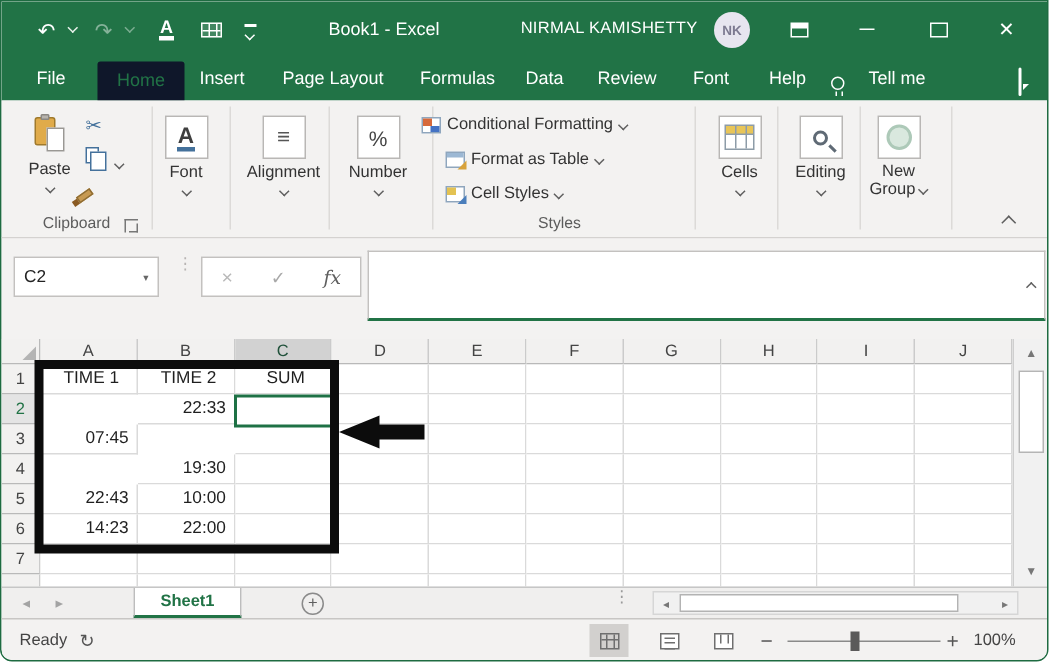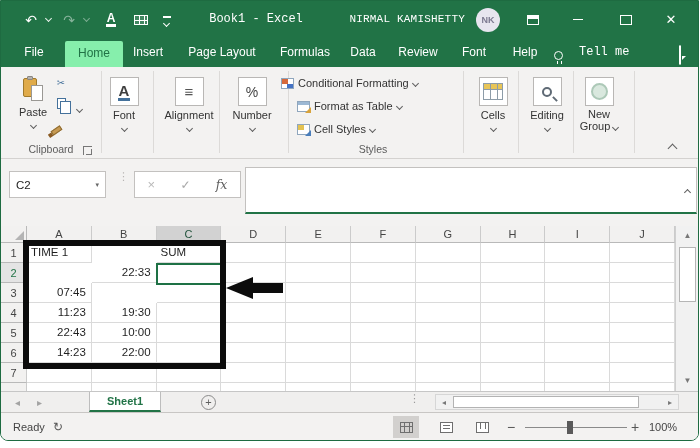--- a/index.html
+++ b/index.html
@@ -1,18 +1,18 @@
 <!DOCTYPE html>
 <html><head>
 <meta charset="utf-8">
 <style>
   html,body{margin:0;padding:0;background:#fff;width:700px;height:448px;overflow:hidden;
     font-family:"Liberation Sans",sans-serif;-webkit-font-smoothing:antialiased;}
   *{box-sizing:border-box;}
-  .abs{position:absolute;font-family:Liberation Mono, monospace;}
+  .abs{position:absolute;}
   #window{position:absolute;left:0;top:0;width:699px;height:441px;border:1px solid #1e6b41;
     border-radius:0 0 8px 8px;overflow:hidden;background:#fff;}
 
   
   #titlebar{position:absolute;left:0;top:0;width:100%;height:37px;background:#217346;color:#fff;}
   .qat-item{position:absolute;top:0;height:37px;display:flex;align-items:center;justify-content:center;color:#fff;}
   .wchev{display:inline-block;width:5px;height:5px;border-right:1px solid #e9f2ec;border-bottom:1px solid #e9f2ec;transform:rotate(45deg);margin-top:-3px;}
   .title-text{font-size:12px;color:#fff;}
   .uname{font-size:11px;color:#fff;letter-spacing:.2px;}
   #avatar{position:absolute;left:475px;top:7px;width:24px;height:24px;border-radius:50%;background:#e7e5ef;
@@ -24,21 +24,21 @@
   .grid-ico::before{content:"";position:absolute;left:0;right:0;top:4px;border-top:1px solid #fff;}
   .grid-ico::after{content:"";position:absolute;top:0;bottom:0;left:4px;width:4px;border-left:1px solid #fff;border-right:1px solid #fff;}
   .qat-dd{width:10px;height:10px;position:relative;}
   .qat-dd::before{content:"";position:absolute;left:1px;right:1px;top:1px;border-top:2px solid #fff;}
   .qat-dd::after{content:"";position:absolute;left:2px;top:6px;width:4px;height:4px;border-right:1px solid #fff;border-bottom:1px solid #fff;transform:rotate(45deg);}
 
   
   #tabrow{position:absolute;left:0;top:37px;width:100%;height:29px;background:#217346;}
   .rtab{position:absolute;top:0;height:29px;line-height:29px;transform:translateX(-50%);
     color:#fff;font-size:12px;white-space:nowrap;padding:0 4px;}
-  .rtab.active{background:#86efac;color:#217346;height:26px;top:3px;line-height:25px;padding:0 13px;border-radius:2px 2px 0 0;}
+  .rtab.active{background:#0f172a;color:#217346;height:26px;top:3px;line-height:25px;padding:0 13px;border-radius:2px 2px 0 0;}
   .bulb{display:inline-block;width:9px;height:9px;border:1px solid #fff;border-radius:50%;position:relative;}
   .bulb::after{content:"";position:absolute;left:2px;top:9px;width:3px;height:3px;border-left:1px solid #fff;border-right:1px solid #fff;}
   .cmt{width:14px;height:11px;border:1px solid #fff;border-radius:2px;position:relative;}
   .cmt::after{content:"";position:absolute;left:2px;top:10px;border-left:4px solid #fff;border-bottom:4px solid transparent;}
 
   
   #ribbon{position:absolute;left:0;top:66px;width:100%;height:92px;background:#f3f2f1;border-bottom:1px solid #d4d2d0;font-size:11px;color:#333;}
   .rsep{position:absolute;top:4px;height:82px;width:1px;background:#dcdad8;}
   .bigbtn{position:absolute;text-align:center;color:#333;}
   .bigbtn .ibox{width:29px;height:29px;margin:0 auto;background:#fff;border:1px solid #b9b7b5;display:flex;align-items:center;justify-content:center;}
@@ -89,21 +89,21 @@
   #fexpand{position:absolute;right:8px;top:22px;}
 
   
   #grid{position:absolute;left:0;top:225px;width:674px;height:165px;background:#fff;overflow:hidden;}
   .ghead{position:absolute;background:#f2f1f0;border-right:1px solid #cbcbcb;border-bottom:1px solid #b9b9b9;
     font-size:11px;color:#444;display:flex;align-items:center;justify-content:center;}
   .ghead.selcol{background:#d2d2d2;color:#21523b;}
   .ghead.selrow{background:#e4e4e4;color:#217346;}
   .gcell{position:absolute;background:#fff;border-right:1px solid #dadada;border-bottom:1px solid #dadada;
     font-size:11.5px;color:#1f1f1f;line-height:19px;white-space:nowrap;overflow:hidden;}
-  .gcell.hleft{padding-left:4px;text-align:left;}
+  .gcell.hleft{padding-left:4px;text-align:center;}
   .gcell.hright{padding-right:5px;text-align:right;}
   #corner{position:absolute;left:0;top:0;width:26px;height:17px;background:#f2f1f0;border-right:1px solid #b9b9b9;border-bottom:1px solid #b9b9b9;}
   #corner::after{content:"";position:absolute;right:2px;bottom:2px;border-left:9px solid transparent;border-bottom:9px solid #b4b4b4;}
   #selbox{position:absolute;left:155px;top:37px;width:66px;height:22px;border:2px solid #1e7145;background:#fff;z-index:3;}
   #annbox{position:absolute;left:22px;top:14px;width:203px;height:129px;border:6px solid #0c0c0c;z-index:4;}
   #annarrow{position:absolute;left:225px;top:50px;z-index:5;}
 
   
   #vscroll{position:absolute;left:674px;top:225px;width:24px;height:165px;background:#f1f1f1;border-left:1px solid #cfcfcf;}
   .sarrow{position:absolute;left:0;width:23px;height:18px;display:flex;align-items:center;justify-content:center;color:#777;font-size:8px;background:#f1f1f1;}
@@ -322,20 +322,21 @@
       <div class="ghead selcol" style="left: 155.6px; top: 0px; width: 64.8px; height: 17px;">C</div>
       <div class="ghead" style="left: 220.4px; top: 0px; width: 64.8px; height: 17px;">D</div>
       <div class="ghead" style="left: 285.2px; top: 0px; width: 64.8px; height: 17px;">E</div>
       <div class="ghead" style="left: 350px; top: 0px; width: 64.8px; height: 17px;">F</div>
       <div class="ghead" style="left: 414.8px; top: 0px; width: 64.8px; height: 17px;">G</div>
       <div class="ghead" style="left: 479.6px; top: 0px; width: 64.8px; height: 17px;">H</div>
       <div class="ghead" style="left: 544.4px; top: 0px; width: 64.8px; height: 17px;">I</div>
       <div class="ghead" style="left: 609.2px; top: 0px; width: 64.8px; height: 17px;">J</div>
       <div class="ghead" style="left: 0px; top: 17px; width: 26px; height: 20px;">1</div>
       <div class="gcell hleft" style="left: 26px; top: 17px; width: 64.8px; height: 20px;">TIME 1</div>
+      <div class="gcell hleft" style="left: 90.8px; top: 17px; width: 64.8px; height: 20px;">TIME 2</div>
       <div class="gcell hleft" style="left: 155.6px; top: 17px; width: 64.8px; height: 20px;">SUM</div>
       <div class="gcell hleft" style="left: 220.4px; top: 17px; width: 64.8px; height: 20px;"></div>
       <div class="gcell hleft" style="left: 285.2px; top: 17px; width: 64.8px; height: 20px;"></div>
       <div class="gcell hleft" style="left: 350px; top: 17px; width: 64.8px; height: 20px;"></div>
       <div class="gcell hleft" style="left: 414.8px; top: 17px; width: 64.8px; height: 20px;"></div>
       <div class="gcell hleft" style="left: 479.6px; top: 17px; width: 64.8px; height: 20px;"></div>
       <div class="gcell hleft" style="left: 544.4px; top: 17px; width: 64.8px; height: 20px;"></div>
       <div class="gcell hleft" style="left: 609.2px; top: 17px; width: 64.8px; height: 20px;"></div>
       <div class="ghead selrow" style="left: 0px; top: 37px; width: 26px; height: 20px;">2</div>
       <div class="gcell hright" style="left: 90.8px; top: 37px; width: 64.8px; height: 20px;">22:33</div>
@@ -351,21 +352,20 @@
       <div class="gcell hright" style="left: 26px; top: 57px; width: 64.8px; height: 20px;">07:45</div>
       <div class="gcell hright" style="left: 155.6px; top: 57px; width: 64.8px; height: 20px;"></div>
       <div class="gcell hright" style="left: 220.4px; top: 57px; width: 64.8px; height: 20px;"></div>
       <div class="gcell hright" style="left: 285.2px; top: 57px; width: 64.8px; height: 20px;"></div>
       <div class="gcell hright" style="left: 350px; top: 57px; width: 64.8px; height: 20px;"></div>
       <div class="gcell hright" style="left: 414.8px; top: 57px; width: 64.8px; height: 20px;"></div>
       <div class="gcell hright" style="left: 479.6px; top: 57px; width: 64.8px; height: 20px;"></div>
       <div class="gcell hright" style="left: 544.4px; top: 57px; width: 64.8px; height: 20px;"></div>
       <div class="gcell hright" style="left: 609.2px; top: 57px; width: 64.8px; height: 20px;"></div>
       <div class="ghead" style="left: 0px; top: 77px; width: 26px; height: 20px;">4</div>
-      <div class="gcell hright" style="left: 26px; top: 77px; width: 64.8px; height: 20px;">11:23</div>
       <div class="gcell hright" style="left: 90.8px; top: 77px; width: 64.8px; height: 20px;">19:30</div>
       <div class="gcell hright" style="left: 155.6px; top: 77px; width: 64.8px; height: 20px;"></div>
       <div class="gcell hright" style="left: 220.4px; top: 77px; width: 64.8px; height: 20px;"></div>
       <div class="gcell hright" style="left: 285.2px; top: 77px; width: 64.8px; height: 20px;"></div>
       <div class="gcell hright" style="left: 350px; top: 77px; width: 64.8px; height: 20px;"></div>
       <div class="gcell hright" style="left: 414.8px; top: 77px; width: 64.8px; height: 20px;"></div>
       <div class="gcell hright" style="left: 479.6px; top: 77px; width: 64.8px; height: 20px;"></div>
       <div class="gcell hright" style="left: 544.4px; top: 77px; width: 64.8px; height: 20px;"></div>
       <div class="gcell hright" style="left: 609.2px; top: 77px; width: 64.8px; height: 20px;"></div>
       <div class="ghead" style="left: 0px; top: 97px; width: 26px; height: 20px;">5</div>

